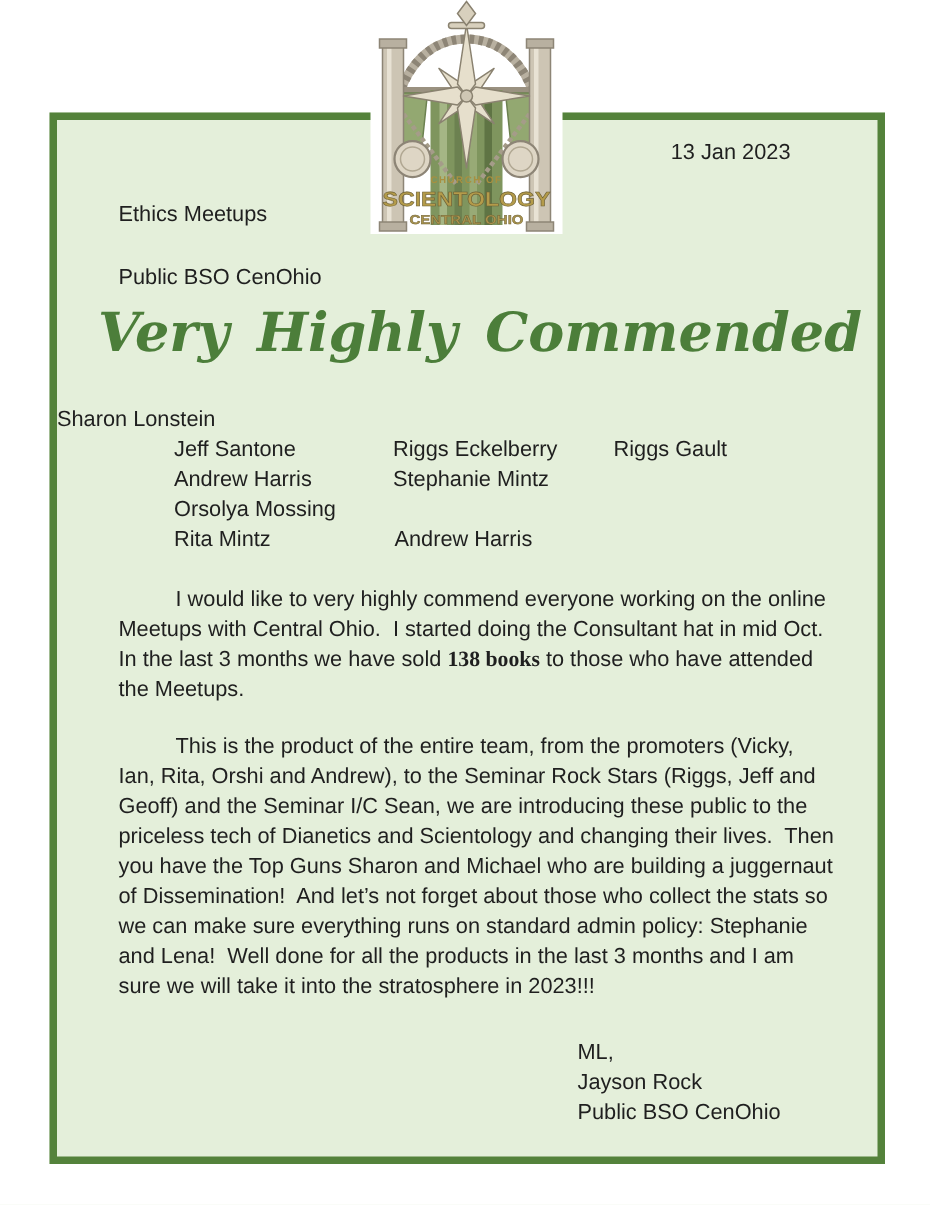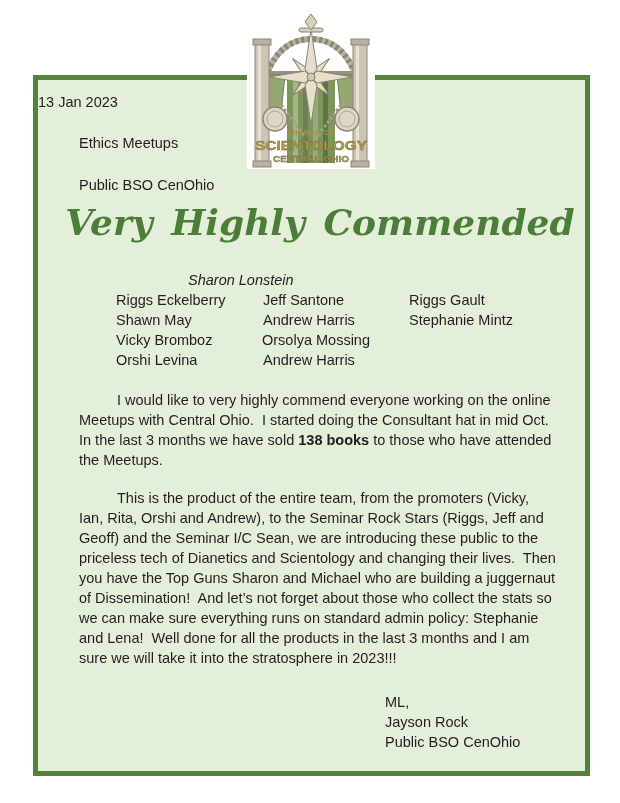--- a/index.html
+++ b/index.html
@@ -15,53 +15,53 @@
     position:absolute;
     left:33px;top:75px;
     width:557px;height:701px;
     box-sizing:border-box;
     border:5px solid var(--border,#54823b);
     background:var(--fill,#e4efda);
     z-index:1;
   }
   .logo-box{
     position:absolute;
-    left:247px;top:13px;
+    left:247px;top:0;
     width:128px;height:156px;
     background:#ffffff;
     z-index:3;
   }
   .logo-box svg{display:block;width:128px;height:156px;}
   .txt{position:absolute;z-index:4;font-size:14.5px;line-height:20px;}
-  .date-line{top:92px;left:38px;width:489px;text-align:left;}
+  .date-line{top:92px;left:38px;width:489px;text-align:right;}
   .ethics-line{top:133px;left:79px;}
   .public-line{top:175px;left:79px;}
   .heading{
     top:196px;left:50px;width:540px;
     text-align:center;
     font-family:"DejaVu Serif",serif;
     font-style:italic;
     font-weight:bold;
     font-size:36px;line-height:52px;
     word-spacing:6px;
     color:var(--heading,#4c7e3a);
   }
   .names{top:270px;left:38px;width:552px;}
   .name-row{display:flex;}
-  .row1{padding-left:150px;font-style:italic;}
+  .row1{}
   .row1 .nc1{width:149px;}
   .names-rows .name-row{padding-left:78px;}
   .names-rows .c1{width:147px;}
   .names-rows .c2{width:146px;}
   .para{margin:0;width:478px;text-indent:38px;white-space:pre-wrap;}
   .p1{top:390px;left:79px;}
   .p2{top:488px;left:79px;}
   .signature{top:692px;left:373px;}
   .sig-line{display:block;margin-left:12px;}
-  b{font-weight:bold;}
+  b{font-weight:bold;font-family:Liberation Serif, serif;}
 </style>
 </head>
 <body>
 
 <div class="page">
 
   <div class="frame"></div>
 
   <div class="logo-box">
     <svg viewBox="0 0 128 156" xmlns="http://www.w3.org/2000/svg">
@@ -125,38 +125,36 @@
 
   <div class="txt heading">Very Highly Commended</div>
 
   <div class="txt names">
     <div class="name-row row1">
       <span class="nc1">Sharon Lonstein</span>
     </div>
     <div class="names-rows">
 
         <div class="name-row">
+          <span class="nc c2">Jeff Santone</span>
           <span class="nc c1">Riggs Eckelberry</span>
-          <span class="nc c2">Jeff Santone</span>
           <span class="nc c3">Riggs Gault</span>
         </div>
 
         <div class="name-row">
-          <span class="nc c1">Shawn May</span>
           <span class="nc c2">Andrew Harris</span>
           <span class="nc c3">Stephanie Mintz</span>
         </div>
 
         <div class="name-row">
-          <span class="nc c2">Vicky Bromboz</span>
           <span class="nc c3">Orsolya Mossing</span>
         </div>
 
         <div class="name-row">
-          <span class="nc c1">Orshi Levina</span>
+          <span class="nc c1">Rita Mintz</span>
           <span class="nc c3">Andrew Harris</span>
         </div>
       </div>
   </div>
 
   <p class="txt para p1"><span>I would like to very highly commend everyone working on the online Meetups with Central Ohio.  I started doing the Consultant hat in mid Oct.  In the last 3 months we have sold </span><b>138 books</b><span> to those who have attended the Meetups.</span></p>
 
   <p class="txt para p2">This is the product of the entire team, from the promoters (Vicky, Ian, Rita, Orshi and Andrew), to the Seminar Rock Stars (Riggs, Jeff and Geoff) and the Seminar I/C Sean, we are introducing these public to the priceless tech of Dianetics and Scientology and changing their lives.  Then you have the Top Guns Sharon and Michael who are building a juggernaut of Dissemination!  And let’s not forget about those who collect the stats so we can make sure everything runs on standard admin policy: Stephanie and Lena!  Well done for all the products in the last 3 months and I am sure we will take it into the stratosphere in 2023!!!</p>
 
   <div class="txt signature">

